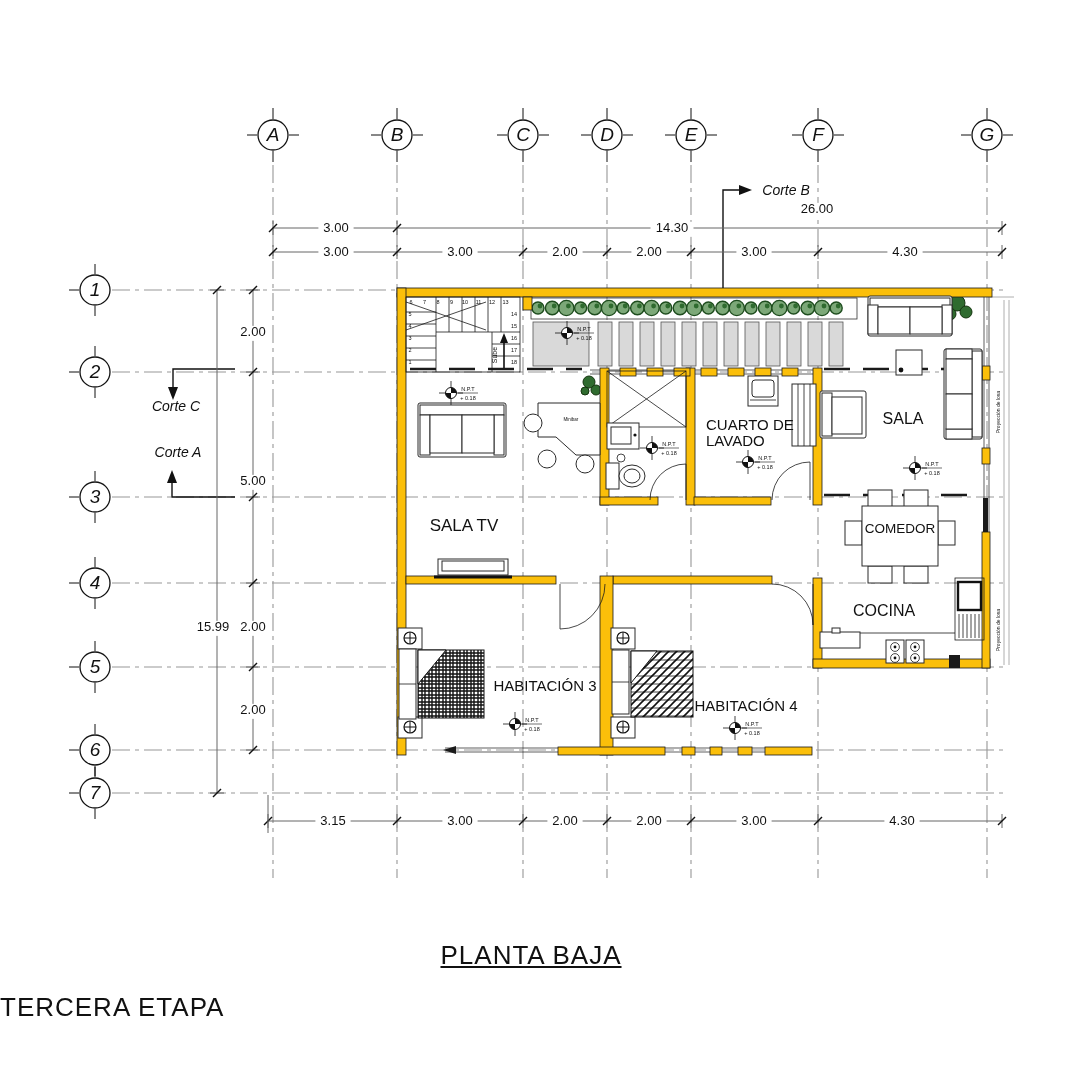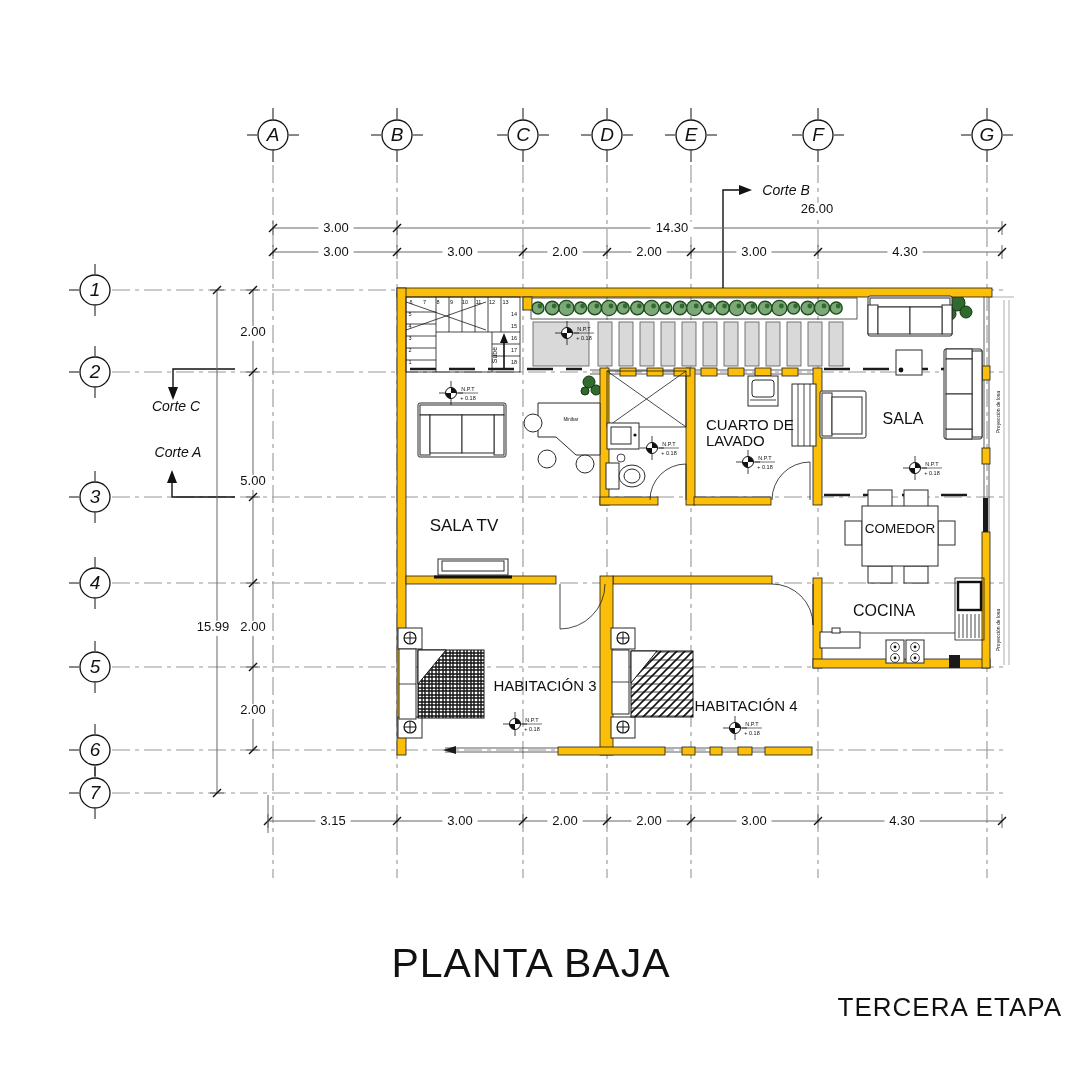--- a/index.html
+++ b/index.html
@@ -7,22 +7,22 @@
           font-family:"Liberation Sans",sans-serif;}
   .canvas svg{position:absolute;left:0;top:0;}
   .wall{fill:var(--wall,#FBBF0A);stroke:#1a1a1a;stroke-width:.8;}
   .furn{fill:#fff;stroke:#2a2a2a;stroke-width:1;}
   .thin{stroke:#1a1a1a;stroke-width:.8;fill:none;}
   .slab{fill:var(--slab,#D9D9D9);stroke:#555;stroke-width:.8;}
   .glass{stroke:#1a1a1a;stroke-width:.7;fill:none;}
   .corte{stroke:#111;stroke-width:1.4;fill:none;}
   text{fill:#111;}
   .title-main{position:absolute;top:940px;left:0;width:1062px;text-align:center;
-              font-size:41px;color:#111;letter-spacing:1px;}
-  .title-sub{position:absolute;top:992px;left:0;width:1062px;text-align:right;
+              font-size:26px;color:#111;letter-spacing:1px;text-decoration:underline;}
+  .title-sub{position:absolute;top:992px;left:0;width:1062px;text-align:left;
              font-size:26px;color:#111;letter-spacing:1px;}
 </style>
 </head>
 <body>
 
 <div class="canvas" style="--wall: #FBBF0A; --slab: #D9D9D9; --hedged: #2F6B2F;">
 
 <svg id="plan" width="1086" height="1086" viewBox="0 0 1086 1086">
 
   <g id="g-grid">

